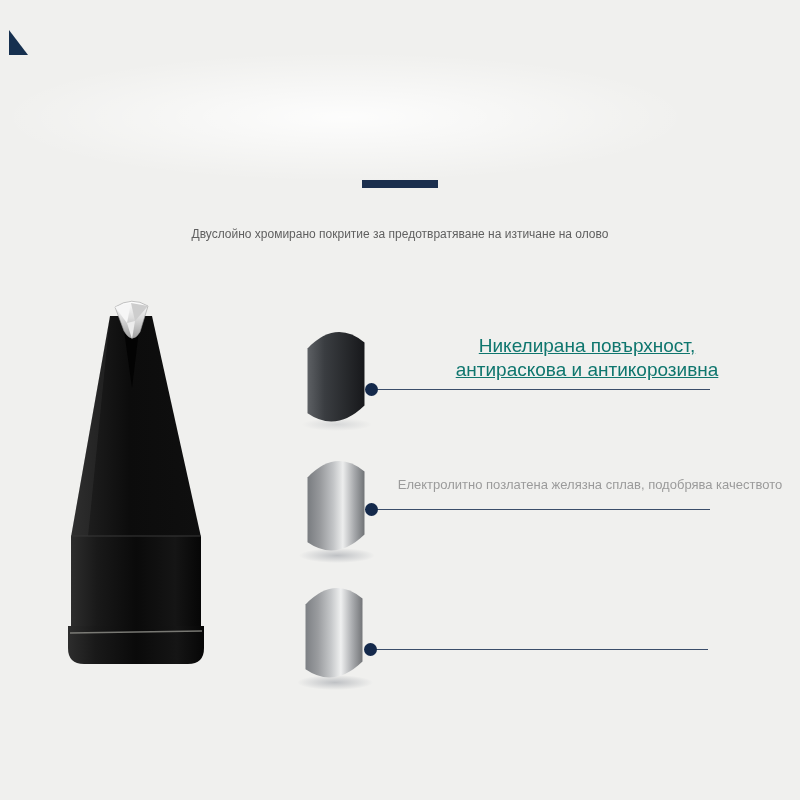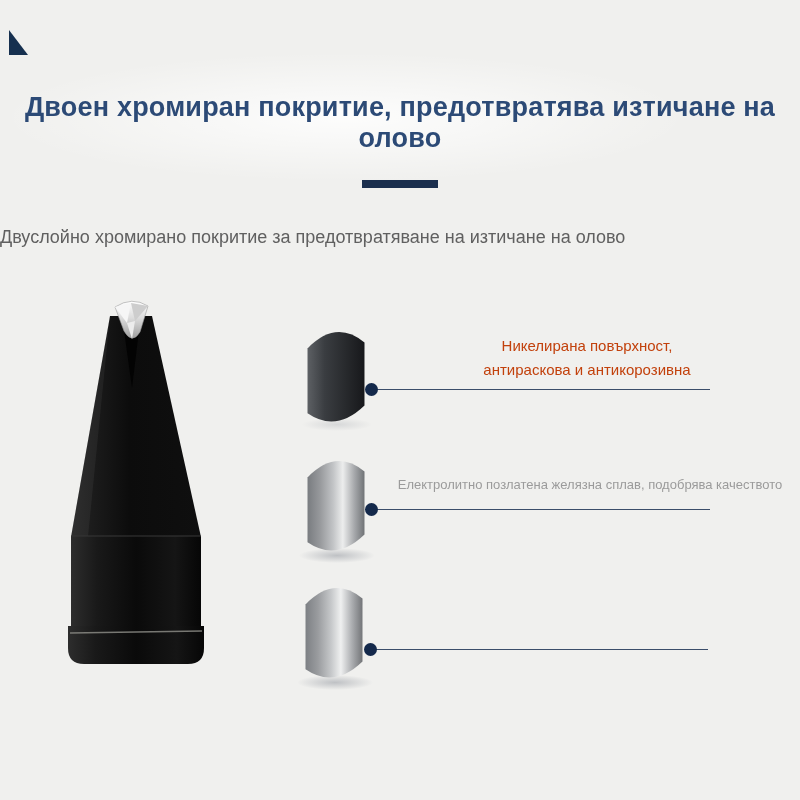--- a/index.html
+++ b/index.html
@@ -26,21 +26,21 @@
   .page-title{
     position:absolute;left:0;top:92px;width:800px;
     text-align:center;font-size:27px;font-weight:600;letter-spacing:.2px;
     color:#2c4a76;
   }
   .title-divider{
     position:absolute;left:362px;top:180px;width:76px;height:8px;background:#1b2f4e;
   }
   .page-subtitle{
     position:absolute;left:0;top:227px;width:800px;
-    font-size:18px;font-weight:400;color:#606060;
+    text-align:center;font-size:12px;font-weight:400;color:#606060;
   }
 
   .product-photo{position:absolute;left:58px;top:298px;width:150px;height:372px;}
 
   .swatch{position:absolute;width:66px;height:110px;}
   .swatch-1{left:303px;top:317px;}
   .swatch-2{left:303px;top:446px;}
   .swatch-3{left:301px;top:573px;}
   .swatch-shadow{
     position:absolute;border-radius:50%;
@@ -58,34 +58,33 @@
   .dot-3{left:364px;top:643px;}
 
   .callout-line{position:absolute;height:1px;background:rgba(27,48,82,.85);}
   .line-1{left:372px;top:389px;width:338px;}
   .line-2{left:372px;top:509px;width:338px;}
   .line-3{left:371px;top:649px;width:337px;}
 
   .callout-label{position:absolute;color:#9b9b9b;text-align:center;}
   .label-1{
     left:420px;top:334px;width:334px;
-    font-size:15px;line-height:24px;color:#c2410c;white-space:pre-line;
+    font-size:19px;line-height:24px;color:#0f766e;white-space:pre-line;text-decoration:underline;
   }
   .label-2{left:377px;top:477px;width:426px;font-size:13px;line-height:16px;}
   .label-3{left:362px;top:617px;width:426px;font-size:13px;line-height:16px;}
 </style>
 </head>
 <body>
 
 <div class="canvas">
 
   <div class="corner-tri"></div>
   <div class="title-glow"></div>
 
-  <div class="page-title">Двоен хромиран покритие, предотвратява изтичане на олово</div>
   <div class="title-divider"></div>
   <div class="page-subtitle">Двуслойно хромирано покритие за предотвратяване на изтичане на олово</div>
 
   <svg class="product-photo" viewBox="0 0 150 372" xmlns="http://www.w3.org/2000/svg">
     <defs>
       <linearGradient id="gBody" x1="0" y1="0" x2="1" y2="0">
         <stop offset="0" stop-color="#2d2d2d"></stop>
         <stop offset="0.2" stop-color="#191919"></stop>
         <stop offset="0.5" stop-color="#0a0a0a"></stop>
         <stop offset="0.8" stop-color="#151515"></stop>

